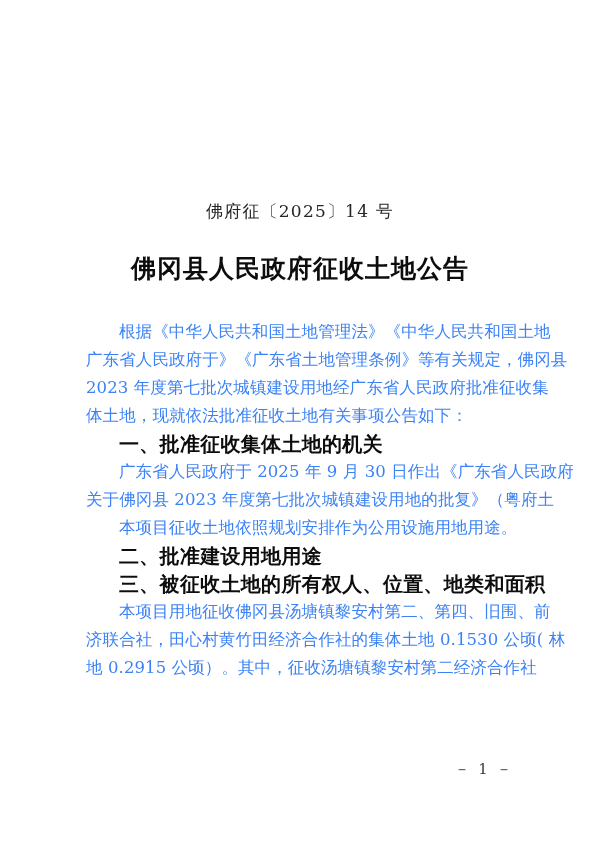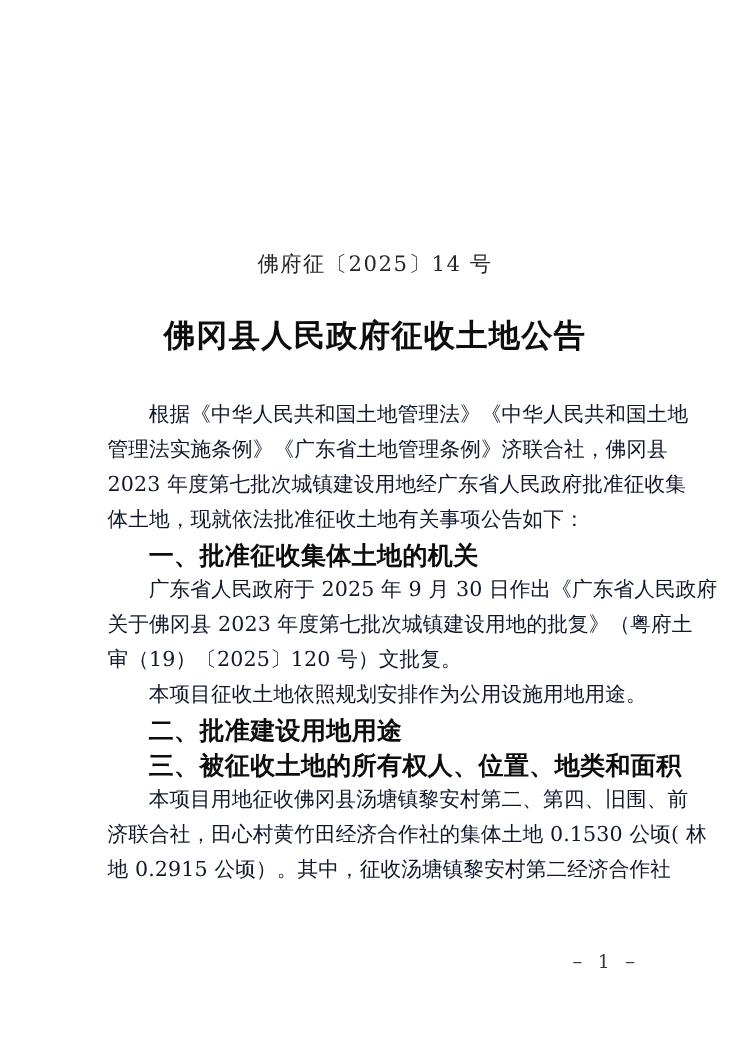--- a/index.html
+++ b/index.html
@@ -57,21 +57,21 @@
     position: absolute;
     left: 86px;
     top: 318px;
     width: 428px;
   }
 
   .line {
     font-size: 16.5px;
     line-height: 28px;
     height: 28px;
-    color: #0f172a;
+    color: #3b82f6;
     white-space: nowrap;
     letter-spacing: 0.1px;
     font-family: "DejaVu Serif", "Liberation Serif", serif;
   }
 
   .line.indent {
     text-indent: 33px;
   }
 
   .line.heading {
@@ -105,28 +105,27 @@
 
 <div class="page">
 
   <div class="doc-number">佛府征〔2025〕14 号</div>
 
   <div class="doc-title">佛冈县人民政府征收土地公告</div>
 
   <div class="body-block">
 
     <div class="line indent">根据《中华人民共和国土地管理法》《中华人民共和国土地</div>
-    <div class="line">管理法实施条例》《广东省土地管理条例》济联合社，佛冈县</div>
+    <div class="line">广东省人民政府于》《广东省土地管理条例》等有关规定，佛冈县</div>
     <div class="line">2023 年度第七批次城镇建设用地经广东省人民政府批准征收集</div>
     <div class="line">体土地，现就依法批准征收土地有关事项公告如下：</div>
 
     <div class="line heading">一、批准征收集体土地的机关</div>
     <div class="line indent">广东省人民政府于 2025 年 9 月 30 日作出《广东省人民政府</div>
     <div class="line">关于佛冈县 2023 年度第七批次城镇建设用地的批复》（粤府土</div>
-    <div class="line">审（19）〔2025〕120 号）文批复。</div>
 
     <div class="line indent">本项目征收土地依照规划安排作为公用设施用地用途。</div>
     <div class="line heading">二、批准建设用地用途</div>
 
     <div class="line heading">三、被征收土地的所有权人、位置、地类和面积</div>
     <div class="line indent">本项目用地征收佛冈县汤塘镇黎安村第二、第四、旧围、前</div>
     <div class="line">济联合社，田心村黄竹田经济合作社的集体土地 0.1530 公顷( 林</div>
     <div class="line">地 0.2915 公顷）。其中，征收汤塘镇黎安村第二经济合作社</div>
 
   </div>

